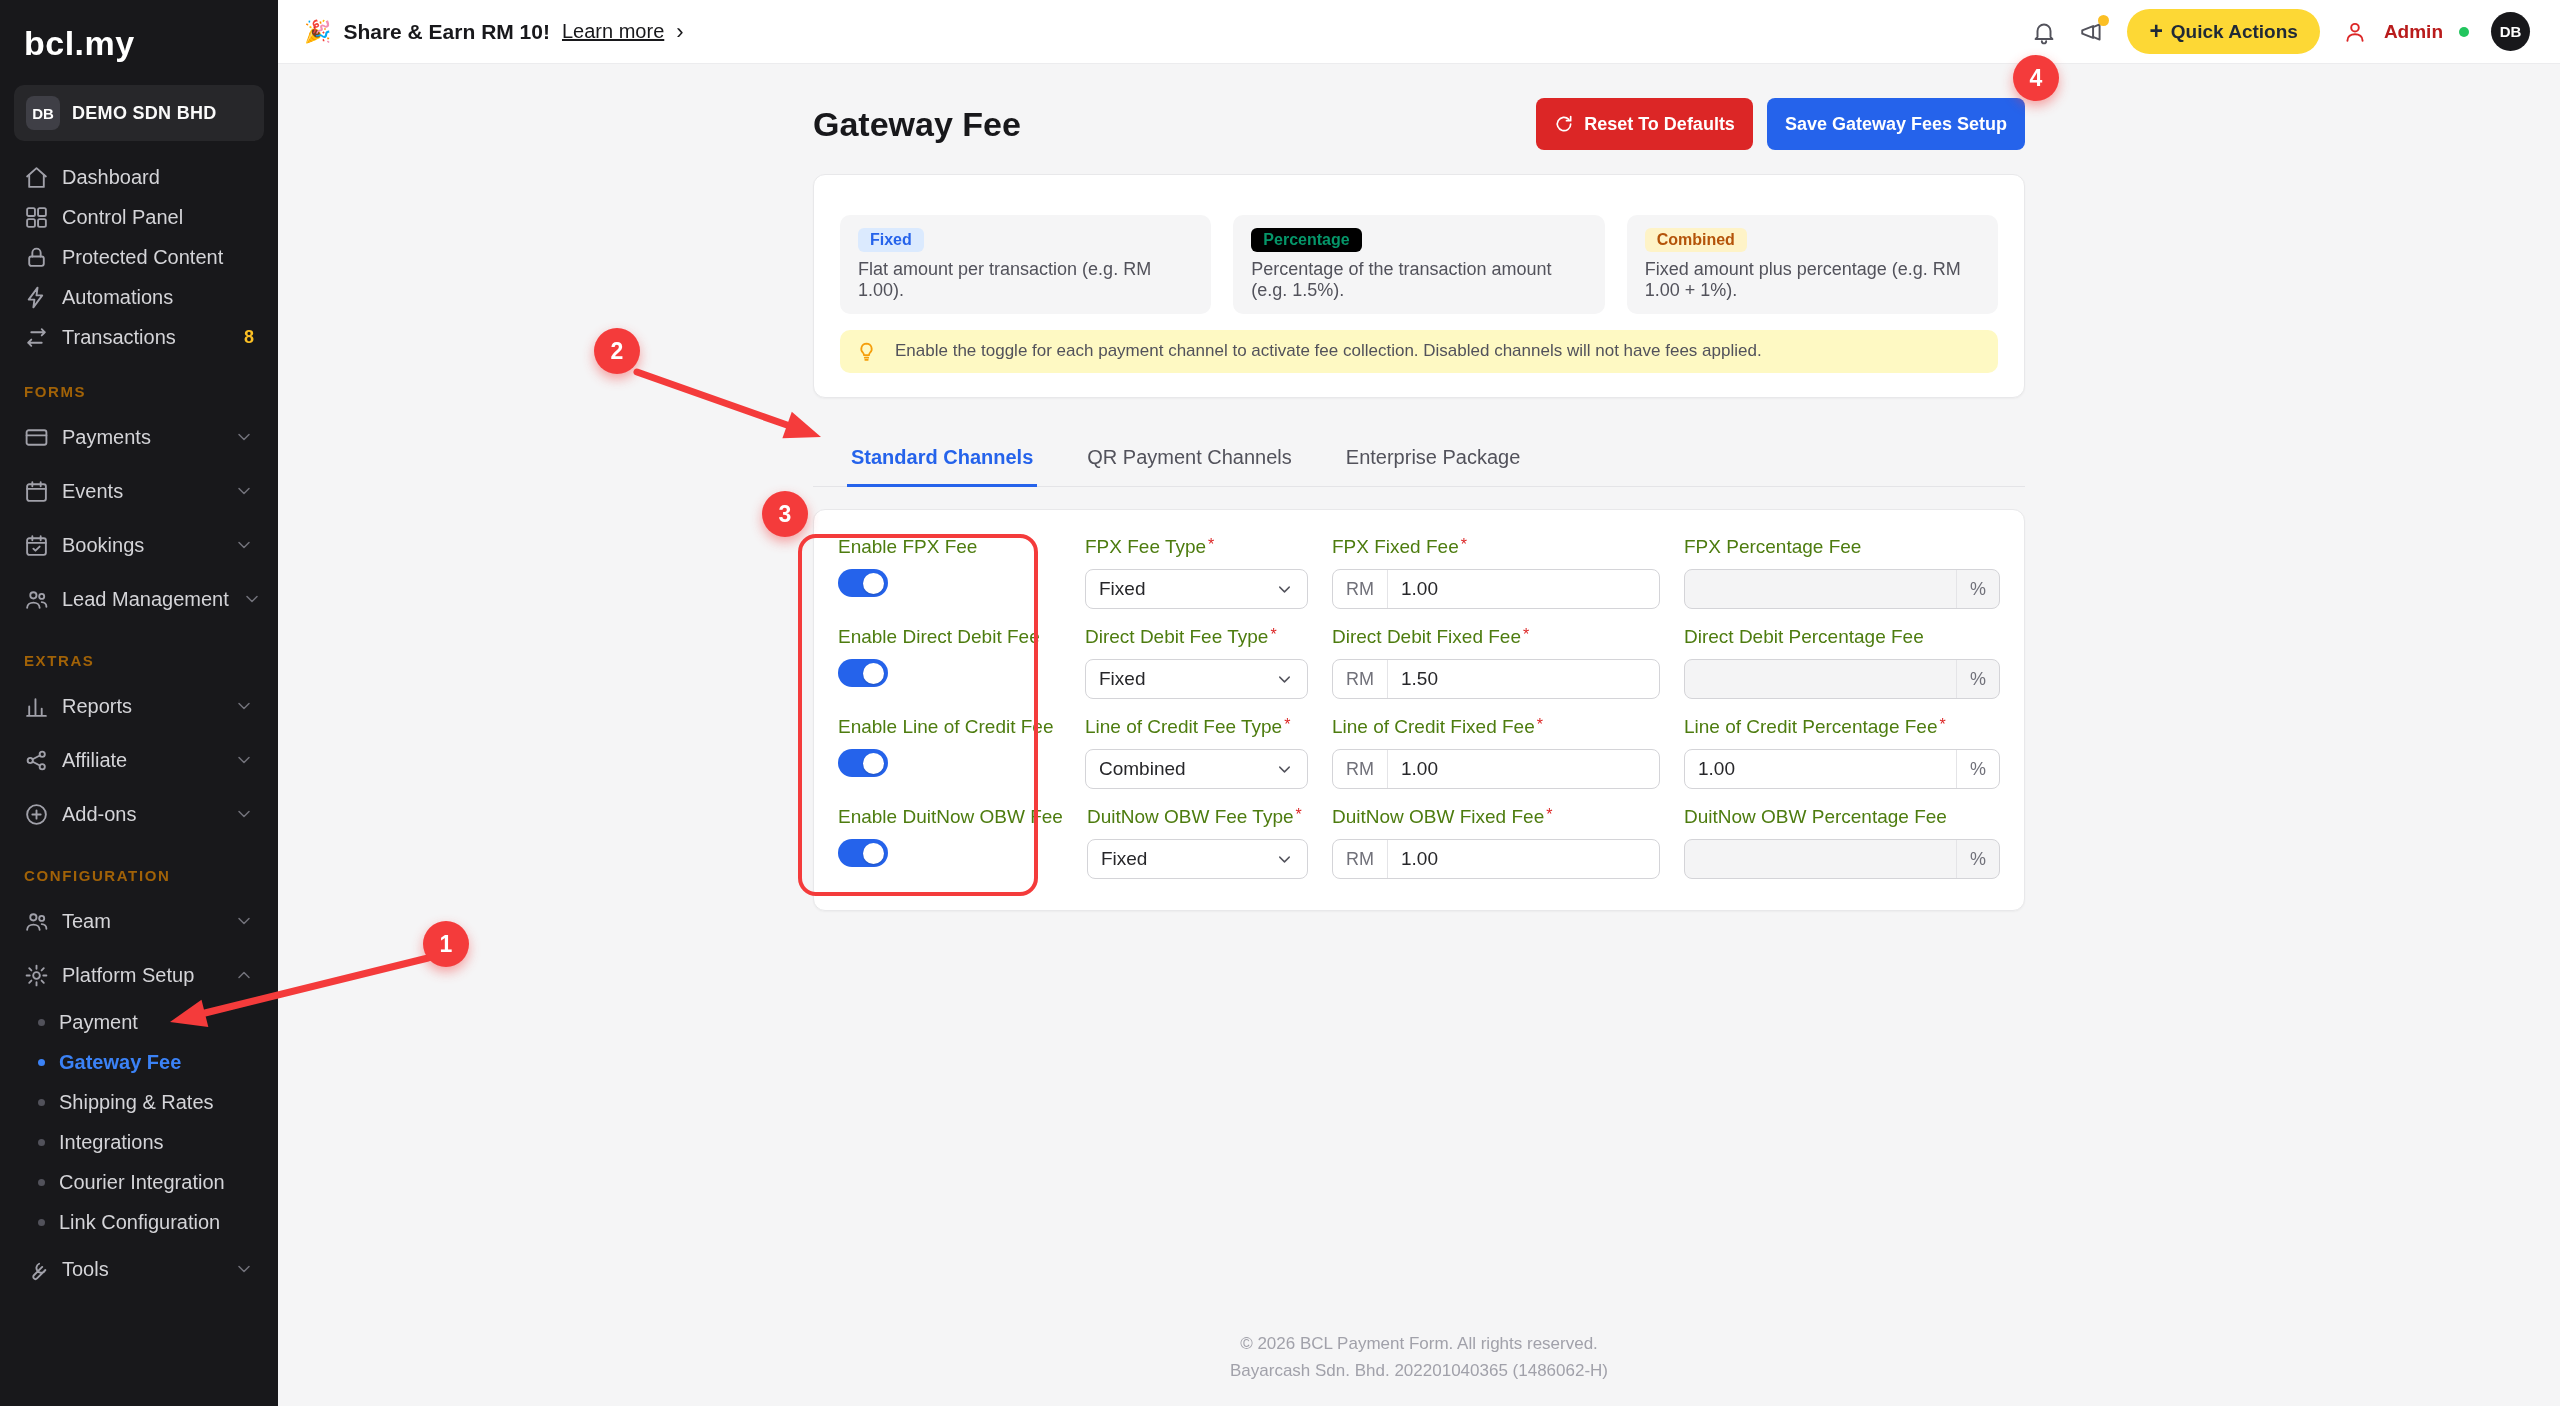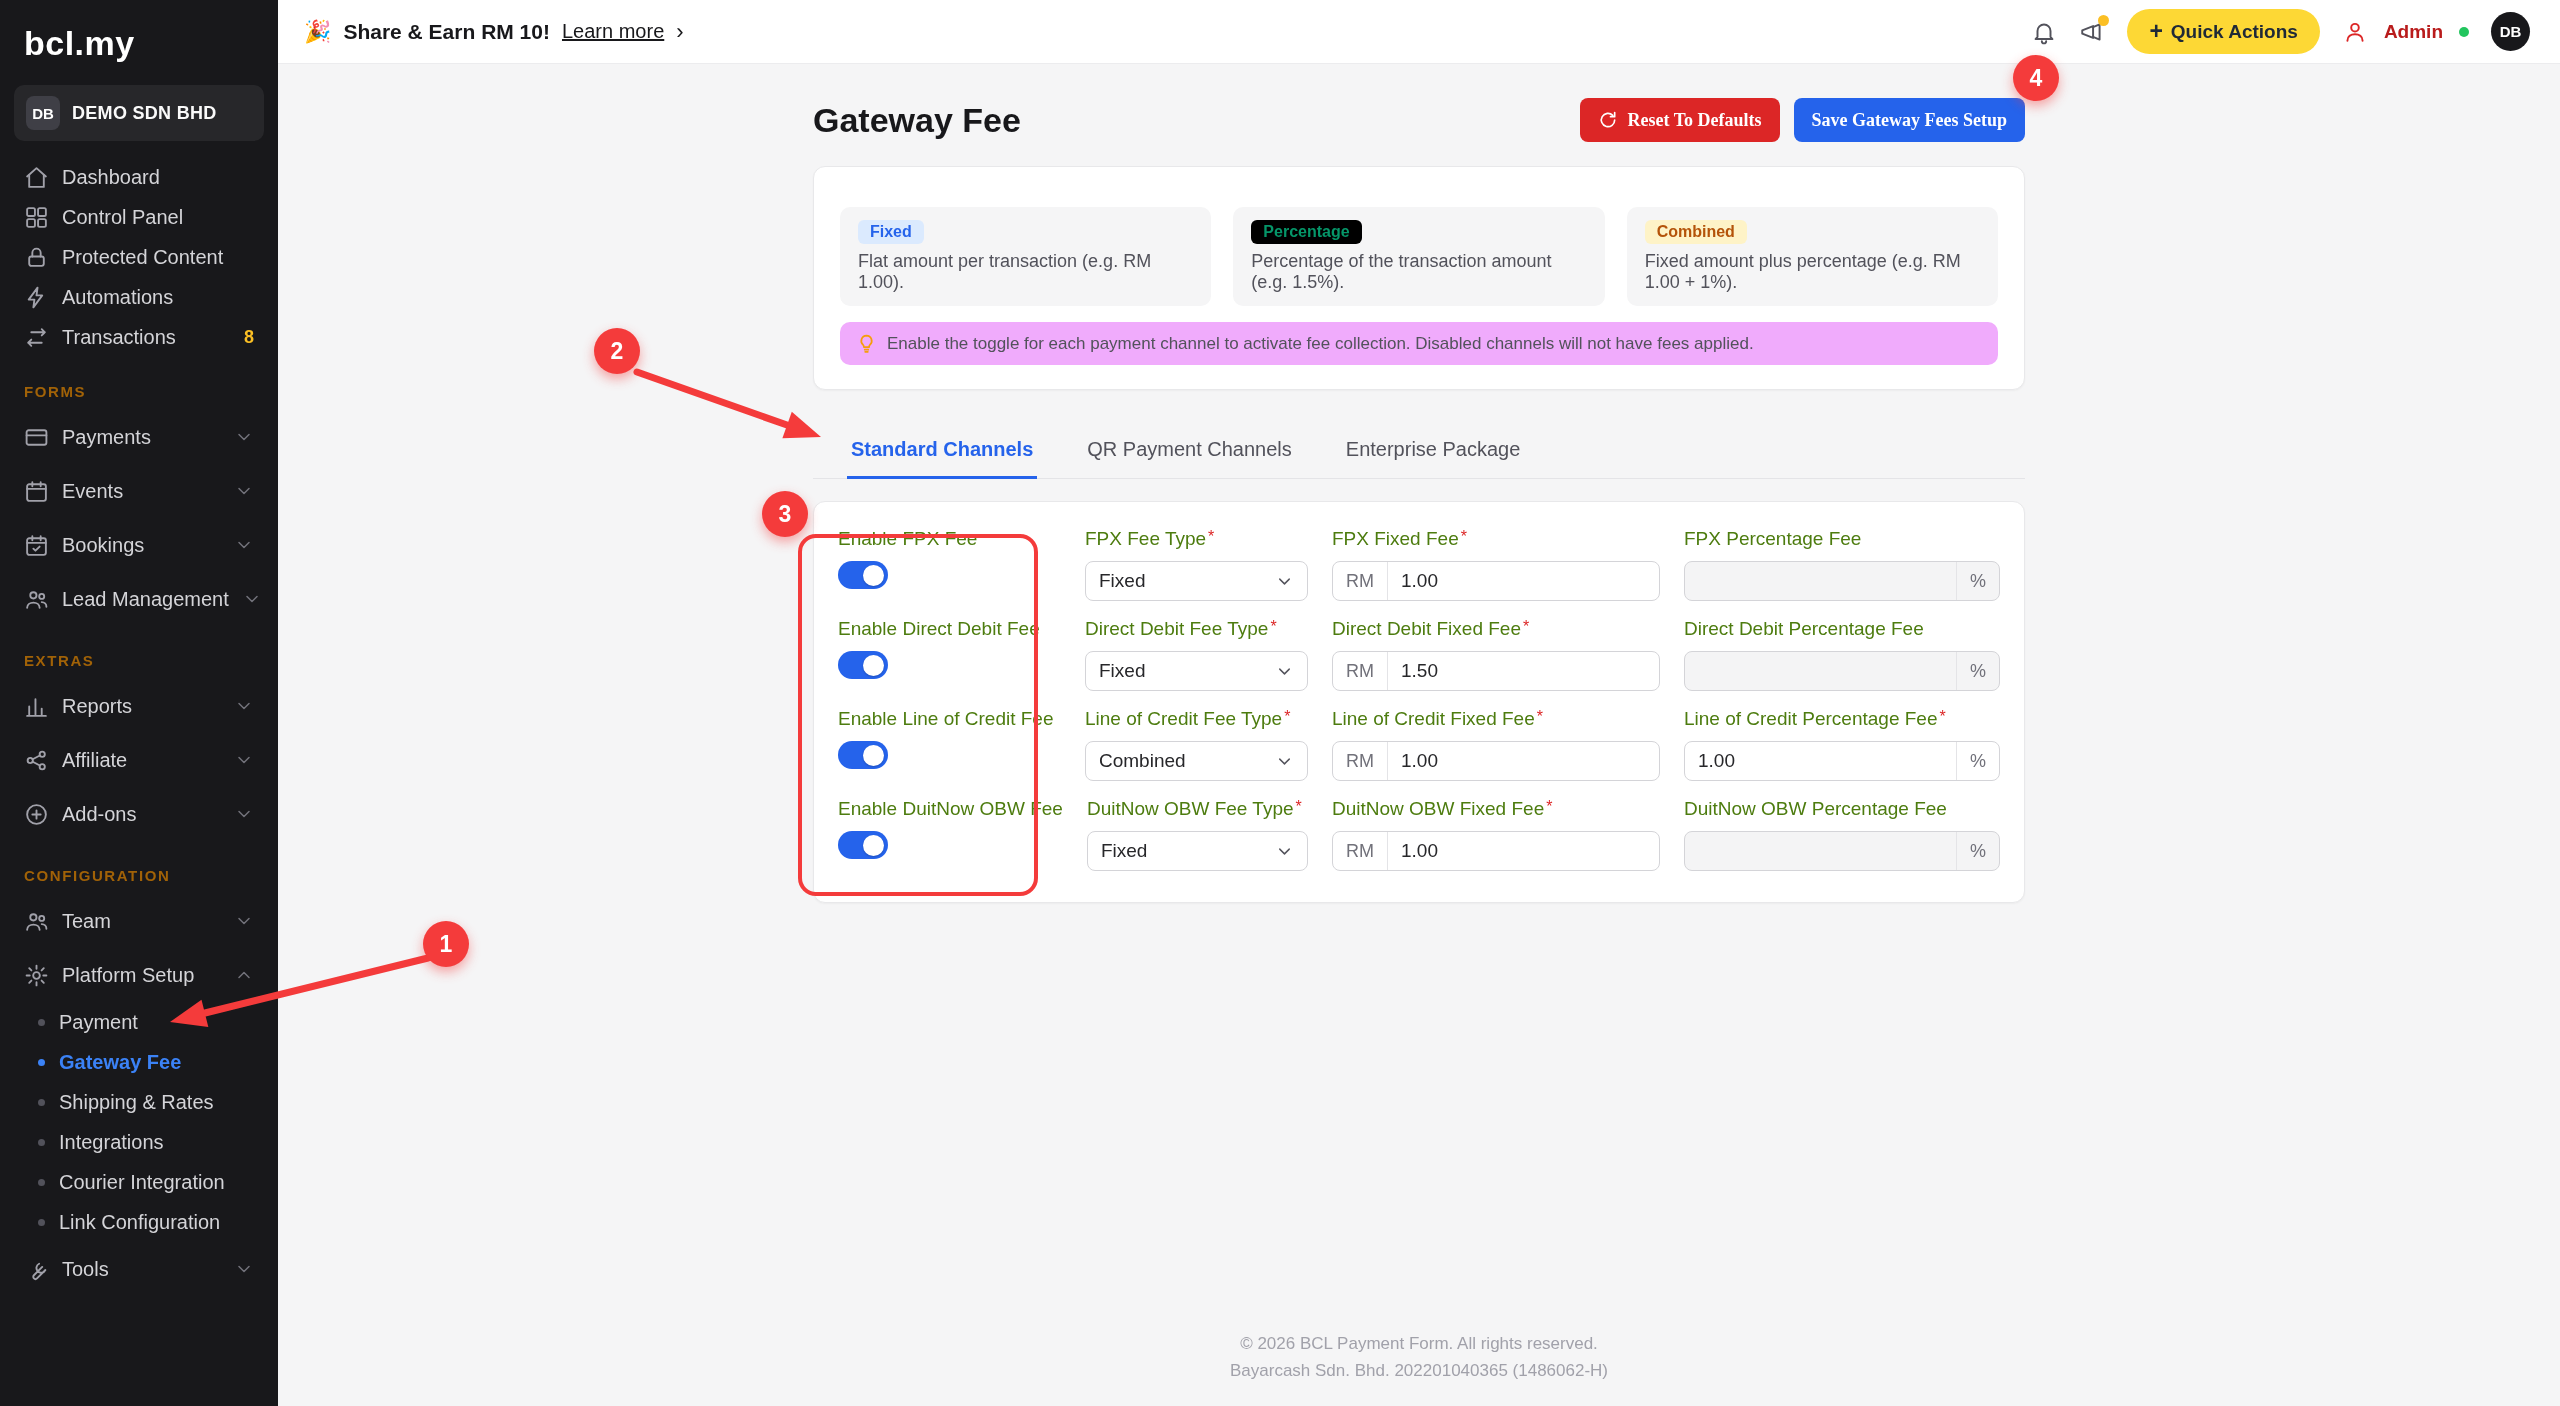--- a/index.html
+++ b/index.html
@@ -47,40 +47,40 @@
   .admin-chip svg { color:#dc2626; }
   .admin-label { font-size:19px; font-weight:600; color:#b91c1c; }
   .status-dot { width:10px; height:10px; border-radius:50%; background:#22c55e; }
   .avatar { width:39px; height:39px; border-radius:50%; background:#18181b; color:#fff; font-size:15px; font-weight:700; display:flex; align-items:center; justify-content:center; cursor:pointer; }
 
   .content { flex:1; position:relative; padding-top:34px; overflow:hidden; }
   .content-inner { width:1212px; margin:0 auto; }
   .page-head { display:flex; align-items:center; justify-content:space-between; margin-bottom:24px; }
   .page-title { font-size:34px; font-weight:700; color:#18181b; }
   .head-actions { display:flex; gap:14px; }
-  .btn { display:inline-flex; align-items:center; gap:10px; height:44px; padding:9px 18px; border:none; border-radius:8px; font-size:18px; font-weight:600; color:#fff; cursor:pointer; font-family:Liberation Serif, serif; }
+  .btn { display:inline-flex; align-items:center; gap:10px; height:52px; padding:9px 18px; border:none; border-radius:8px; font-size:18px; font-weight:600; color:#fff; cursor:pointer; font-family:Liberation Sans, sans-serif; }
   .btn-danger { background:#dc2626; }
   .btn-primary { background:#2563eb; }
   .btn svg { width:20px; height:20px; fill:none; stroke:#fff; stroke-width:2; stroke-linecap:round; stroke-linejoin:round; }
 
   .card { background:#fff; border:1px solid #e8e8ea; border-radius:12px; box-shadow:0 1px 2px rgba(0,0,0,.04); }
   .info-card { padding:24px 26px; }
   .info-head { display:flex; align-items:center; gap:12px; }
   .info-i { width:26px; height:26px; fill:none; stroke:#2563eb; stroke-width:2; stroke-linecap:round; flex:none; }
   .info-title { font-size:21px; font-weight:700; color:#18181b; }
   .collapse { margin-left:auto; width:22px; height:22px; fill:none; stroke:#71717a; stroke-width:2; stroke-linecap:round; stroke-linejoin:round; cursor:pointer; }
   .info-desc { margin-top:18px; font-size:19px; color:#3f3f46; }
   .fee-types { margin-top:16px; display:grid; grid-template-columns:repeat(3,1fr); gap:22px; }
   .fee-box { background:#f5f5f6; border-radius:10px; padding:13px 18px; }
   .badge { display:inline-block; font-size:16px; font-weight:600; padding:3px 12px; border-radius:6px; }
   .badge.fixed { background:#dbeafe; color:#2563eb; }
   .badge.percentage { background:#000000; color:#059669; }
   .badge.combined { background:#fef3c7; color:#b45309; }
   .fee-box-text { margin-top:7px; font-size:18px; color:#52525b; }
-  .tip-bar { margin-top:16px; background:#f0abfc; border-radius:10px; padding:11px 16px; display:flex; align-items:center; gap:10px; }
+  .tip-bar { margin-top:16px; background:#fef9c3; border-radius:10px; padding:11px 16px; display:flex; align-items:flex-start; gap:18px; }
   .bulb { width:21px; height:21px; fill:none; stroke:#f59e0b; stroke-width:2; stroke-linecap:round; stroke-linejoin:round; flex:none; }
   .tip-text { font-size:17px; color:#52525b; }
 
   .tabs { margin-top:34px; display:flex; gap:46px; padding-left:34px; border-bottom:1px solid #e4e4e7; }
   .tab { font-size:20px; font-weight:500; color:#52525b; padding:14px 4px 15px; border-bottom:3px solid transparent; margin-bottom:-1px; cursor:pointer; white-space:nowrap; }
   .tab.active { color:#2563eb; border-color:#2563eb; font-weight:600; }
 
   .form-card { margin-top:22px; padding:26px 24px 14px; }
   .frow { display:grid; grid-template-columns:repeat(4,1fr); gap:24px; margin-bottom:17px; }
   .flabel { font-size:19px; color:#4d7c0f; margin-bottom:11px; white-space:nowrap; }

